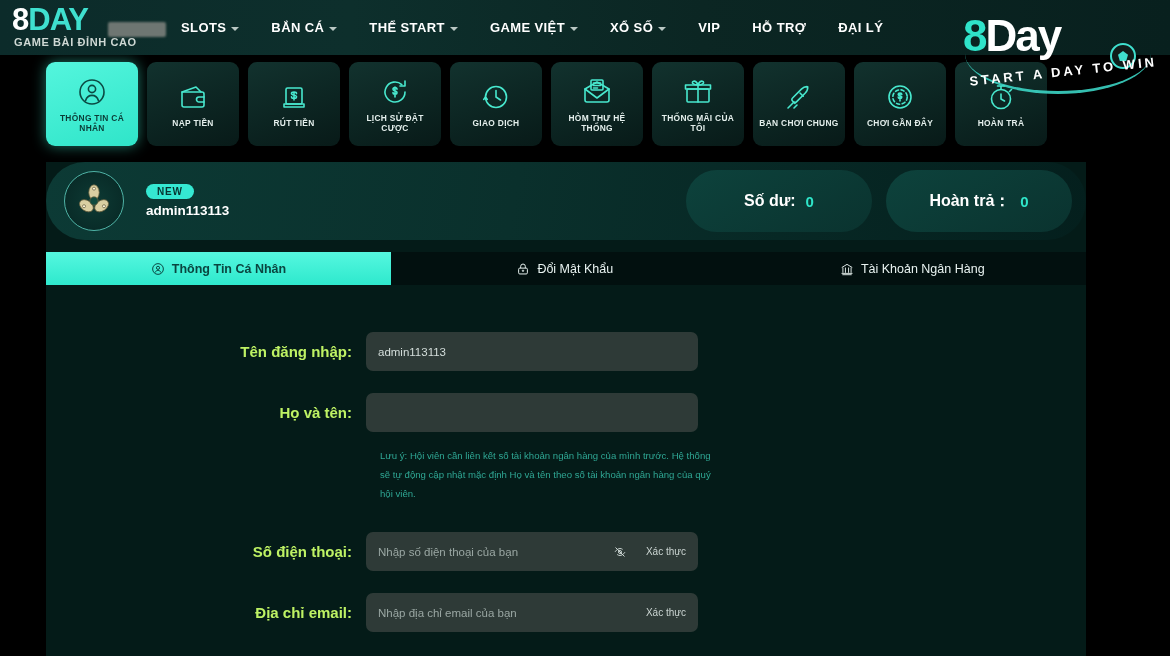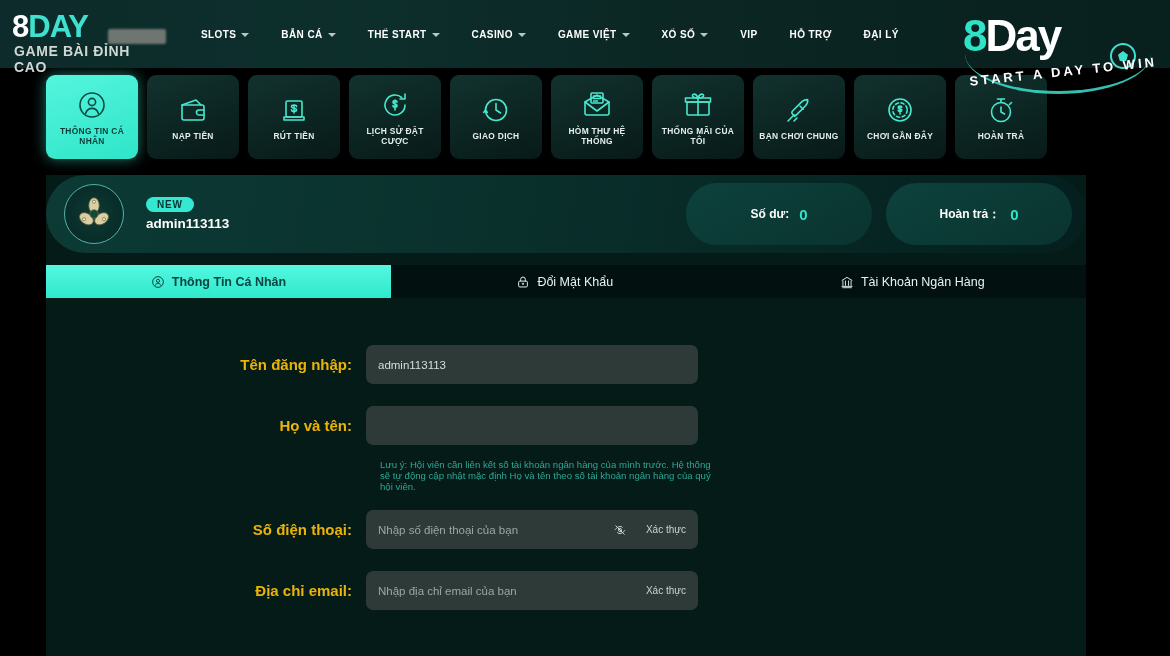--- a/index.html
+++ b/index.html
@@ -6,46 +6,45 @@
   html, body {
     width: 1170px; height: 656px;
     background: #000000;
     font-family: "Liberation Sans", sans-serif;
     overflow: hidden;
   }
 
   
   .topnav {
     position: relative;
-    width: 1170px; height: 68px;
+    width: 1170px; height: 55px;
     background: linear-gradient(90deg,#0c2b2a 0%, #0d2f2c 30%, #0b2623 60%, #08201e 100%);
     display: flex; align-items: center;
     overflow: visible;
-    gap: 20px;
   }
   .brand { position: relative; width: 165px; height: 55px; flex: none; padding-left: 12px; }
   .brand-main {
     font-size: 31px; font-weight: 800; letter-spacing: -1px;
     line-height: 32px; padding-top: 4px;
   }
   .brand-8 { color: #ffffff; }
   .brand-day { color: #3fe0cf; }
   .brand-sub {
-    font-size: 14px; color: #cfd8d4; letter-spacing: 0.6px;
+    font-size: 11px; color: #cfd8d4; letter-spacing: 0.6px;
     font-weight: 600; padding-left: 2px;
   }
   .brand-censor {
     position: absolute; left: 108px; top: 22px;
     width: 58px; height: 15px; border-radius: 2px;
     background: #6e7672; filter: blur(1.2px);
   }
   .navitems { display: flex; align-items: center; flex: 1; height: 55px; }
   .navitem {
     display: flex; align-items: center; gap: 5px;
-    color: #ffffff; font-size: 10px; font-weight: 700;
+    color: #ffffff; font-size: 13px; font-weight: 700;
     letter-spacing: 0.4px; white-space: nowrap;
     padding: 6px 16px; cursor: pointer; height: 55px; text-align: center;
   }
   .caret {
     width: 0; height: 0; border-left: 4px solid transparent;
     border-right: 4px solid transparent; border-top: 4px solid #b9c7c3;
     margin-top: 2px;
   }
 
   
@@ -139,21 +138,21 @@
     padding: 2px 11px; border-radius: 9px;
   }
   .uname { color: #ffffff; font-size: 13.5px; font-weight: 700; }
   .balances { margin-left: auto; display: flex; gap: 14px; }
   .balpill {
     width: 186px; height: 62px; border-radius: 31px;
     background: linear-gradient(150deg,#0d423c 0%, #0a332f 100%);
     display: flex; align-items: center; justify-content: center;
     gap: 10px; cursor: pointer;
   }
-  .balpill .k { color: #ffffff; font-size: 12px; font-weight: 600; }
+  .balpill .k { color: #ffffff; font-size: 16px; font-weight: 600; }
   .balpill .v { color: #2fe5c9; font-size: 15px; font-weight: 700; }
 
   
   .tabs { display: flex; margin-top: 12px; height: 33px; background: #02100f; }
   .tab {
     flex: 1; display: flex; align-items: center; justify-content: center;
     gap: 7px; font-size: 12.5px; color: #e9f3f1; cursor: pointer;
     height: 33px; font-weight: 500;
   }
   .tab.active {
@@ -161,39 +160,39 @@
     color: #0a4540; font-weight: 600; flex: 0 0 345px;
   }
   .tab .ticon { width: 14px; height: 14px; display: block; }
   .tab .ticon svg { width: 100%; height: 100%; }
 
   
   .form { padding: 47px 0 0 0; }
   .frow { display: flex; align-items: center; margin-bottom: 22px; }
   .flabel {
     width: 320px; text-align: right; padding-right: 14px;
-    color: #eab308; font-size: 15px; font-weight: 700;
+    color: #bef264; font-size: 15px; font-weight: 700;
   }
   .fbox {
     width: 332px; height: 39px; border-radius: 7px;
     background: #2e3a37; display: flex; align-items: center;
     padding: 0 12px; cursor: text;
   }
   .fval { color: #d4dedb; font-size: 11.5px; }
   .fplace { color: #9aa7a3; font-size: 11.5px; }
   .verify {
     margin-left: auto; display: flex; align-items: center; gap: 20px;
     color: #cbd5d2; font-size: 10px;
   }
   .verify svg { width: 12px; height: 12px; }
 
   .note {
     margin-left: 320px; padding-left: 14px; width: 350px;
-    color: #2fa794; font-size: 9.6px; line-height: 11px;
-    margin-top: -8px; margin-bottom: 18px;
+    color: #2fa794; font-size: 9.6px; line-height: 19px;
+    margin-top: -8px; margin-bottom: 29px;
   }
 </style>
 </head>
 <body>
 
 <div class="topnav">
   <div class="brand">
     <div class="brand-main"><span class="brand-8">8</span><span class="brand-day">DAY</span></div>
     <div class="brand-sub">GAME BÀI ĐỈNH CAO</div>
     <div class="brand-censor"></div>
@@ -202,24 +201,20 @@
       <div class="navitem">
         <span>SLOTS</span>
         <span class="caret"></span>
       </div>
       <div class="navitem">
         <span>BẮN CÁ</span>
         <span class="caret"></span>
       </div>
       <div class="navitem">
         <span>THỂ START</span>
-        <span class="caret"></span>
-      </div>
-      <div class="navitem">
-        <span>CASINO</span>
         <span class="caret"></span>
       </div>
       <div class="navitem">
         <span>GAME VIỆT</span>
         <span class="caret"></span>
       </div>
       <div class="navitem">
         <span>XỔ SỐ</span>
         <span class="caret"></span>
       </div>

